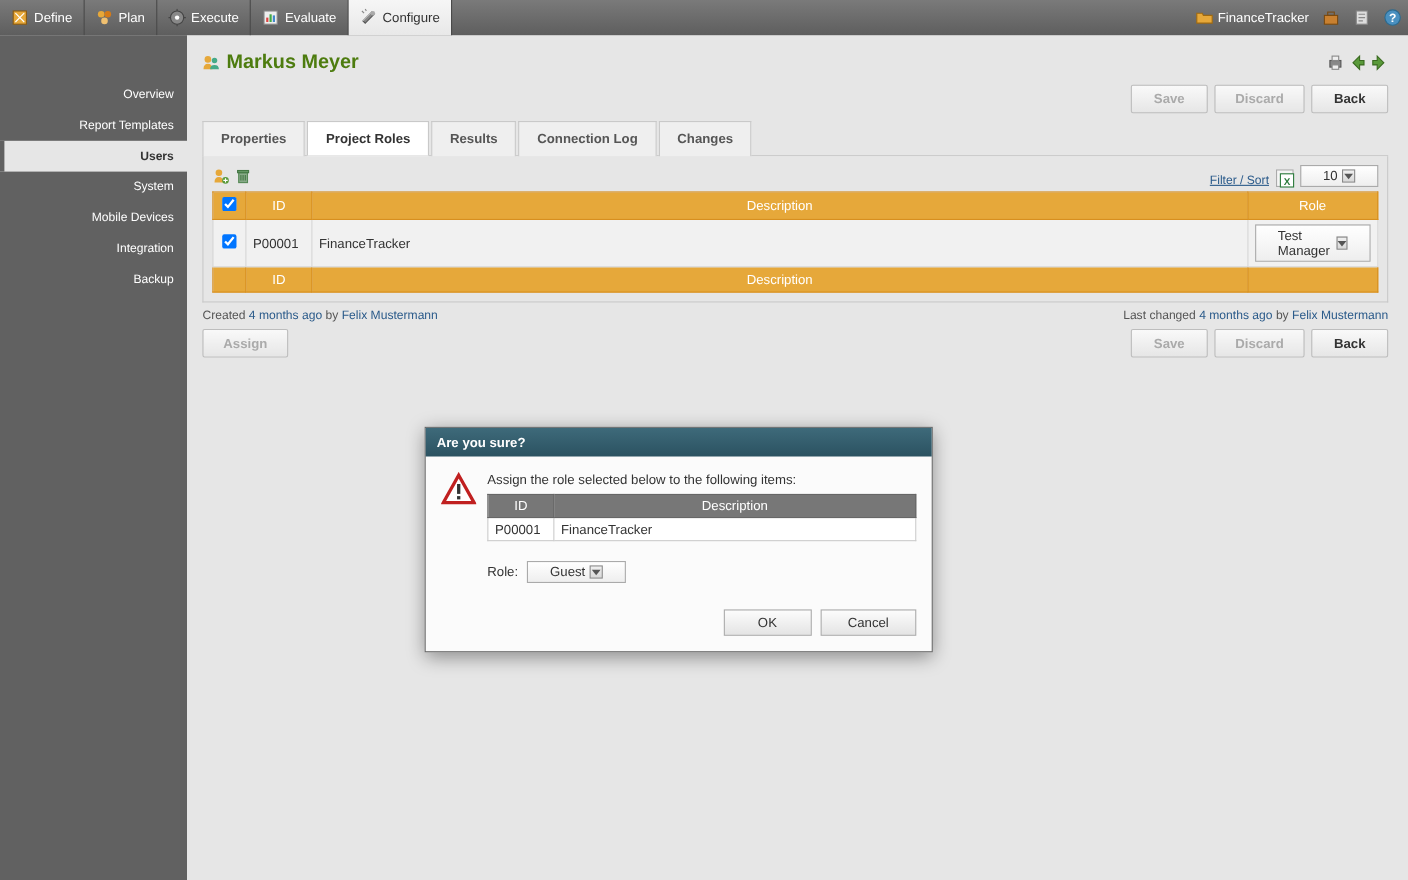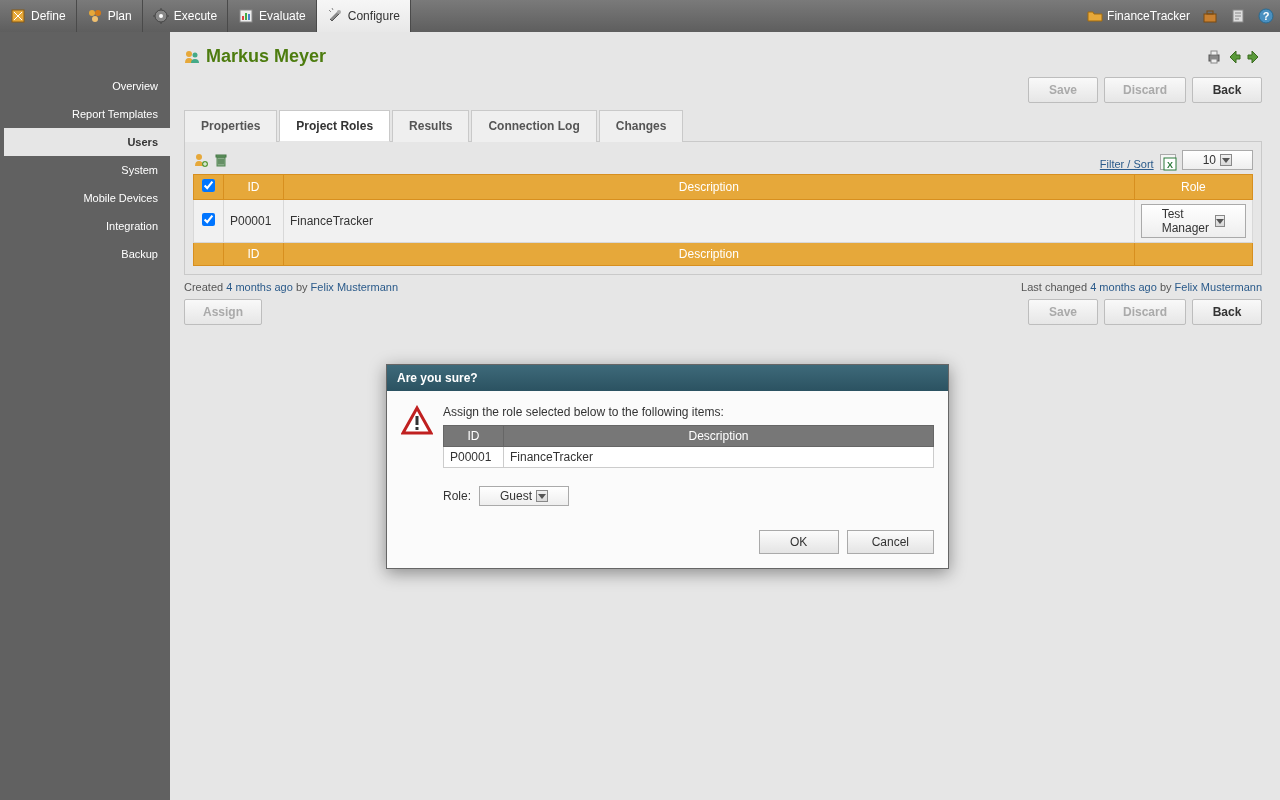--- a/index.html
+++ b/index.html
@@ -50,21 +50,21 @@
 table.data th { background: #e6a83a; color: #fff; padding: 4px 6px; font-weight: normal; text-align: center; border: 1px solid #d78f1f; }
 table.data td { padding: 4px 6px; border: 1px solid #d8d8d8; background: #f1f1f1; }
 table.data tr.footer th { background: #e6a83a; }
 
 .select-box { border: 1px solid #aaa; background: linear-gradient(#fff,#eee); padding: 2px 20px; display: inline-flex; align-items: center; gap: 4px; cursor: pointer; }
 .select-box .caret { width: 12px; height: 12px; border: 1px solid #888; background: linear-gradient(#f0f0f0,#d8d8d8); display:flex; align-items:center; justify-content:center; }
 
 .meta-row { display: flex; font-size: 11px; color: #555; margin-top: 4px; }
 .meta-row .spacer { flex: 1; }
 .meta-row a { color: #2a5a8a; }
-.dialog { position: absolute; left: 386px; top: 364px; width: 563px; background: #fbfbfb; border: 1px solid #666; box-shadow: 0 4px 16px rgba(0,0,0,0.4); }
+.dialog { position: absolute; left: 386px; top: 388px; width: 462px; background: #fbfbfb; border: 1px solid #666; box-shadow: 0 4px 16px rgba(0,0,0,0.4); }
 .dialog .dlg-title { background: linear-gradient(#3e6a7a, #2b5261); color: #fff; padding: 6px 10px; font-weight: bold; font-size: 12px; }
 .dialog .dlg-body { padding: 14px; display: flex; gap: 10px; }
 .dialog .warn-icon { width: 32px; flex: none; }
 .dialog .dlg-content { flex: 1; }
 .dialog .mini-table { width: 100%; border-collapse: collapse; margin-top: 6px; }
 .dialog .mini-table th { background: #777; color: #fff; padding: 3px 6px; border: 1px solid #666; font-weight: normal; }
 .dialog .mini-table td { padding: 3px 6px; border: 1px solid #ccc; background: #fff; }
 .dialog .role-row { margin-top: 18px; display: flex; align-items: center; gap: 8px; }
 .dialog .dlg-buttons { display: flex; justify-content: flex-end; gap: 8px; padding: 10px 14px 14px; }
 .dialog .dlg-btn { border: 1px solid #aaa; background: linear-gradient(#fcfcfc,#e4e4e4); padding: 4px 24px; cursor: pointer; font-size: 12px; min-width: 80px; text-align: center; }

